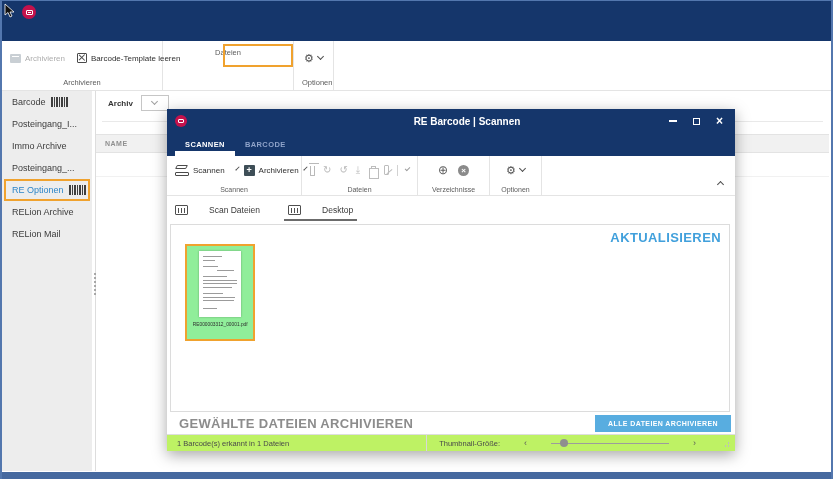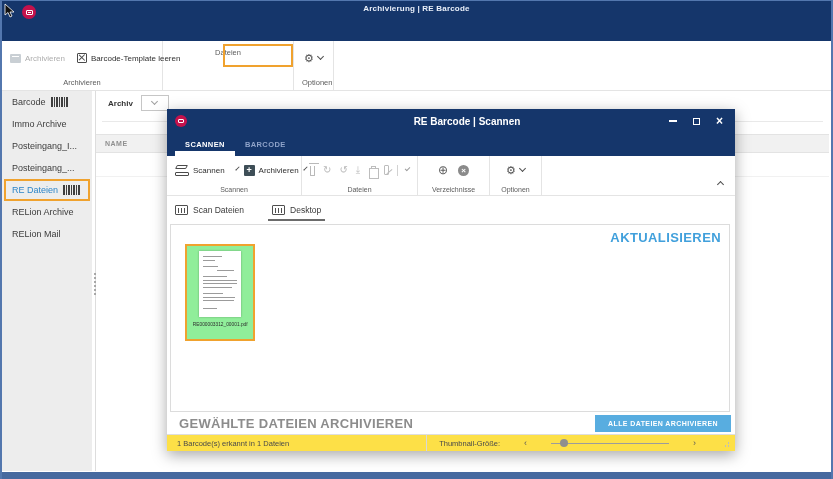--- a/index.html
+++ b/index.html
@@ -93,36 +93,36 @@
   .dlg-tabs{height:23px;background:#15366B;display:flex;padding-left:8px;}
   .dlg-tab{position:relative;display:flex;align-items:center;padding:0 10px;font-size:7.5px;font-weight:bold;letter-spacing:.4px;color:#8FA3C9;cursor:pointer;}
   .dlg-tab.active{color:#fff;}
   .dlg-tab.active::after{content:"";position:absolute;left:0;right:0;bottom:0;height:5px;background:#fff;}
   .dlg-ribbon{position:relative;height:40px;border-bottom:1px solid #E4E4E4;display:flex;background:#fff;}
   .dlg-ribbon .rgroup{padding:4px 8px 2px;}
   .dlg-ribbon .rg-items{height:20px;gap:10px;}
   .dlg-ribbon .rg-label{font-size:7px;padding-top:1px;}
   .collapse-chv{position:absolute;right:12px;bottom:8px;cursor:pointer;}
   .dlg-viewtabs{height:28px;display:flex;align-items:stretch;padding-left:8px;gap:28px;background:#fff;}
-  .vtab{position:relative;display:flex;align-items:center;gap:5px;font-size:8.5px;color:#3A3A3A;cursor:pointer;}
+  .vtab{position:relative;display:flex;align-items:center;gap:21px;font-size:8.5px;color:#3A3A3A;cursor:pointer;}
   .vtab.active::after{content:"";position:absolute;left:-4px;right:-4px;bottom:3px;height:2.5px;background:#6B6B6B;}
   .dlg-content{position:absolute;left:3px;top:115px;width:560px;height:188px;border:1px solid #DCDCDC;background:#fff;}
   .refresh-link{position:absolute;top:5px;right:8px;font-size:13px;font-weight:bold;letter-spacing:.4px;color:#41A0DC;cursor:pointer;}
   .thumb-anno{position:absolute;left:14px;top:19px;width:70px;height:97px;border:2px solid #F0A22E;}
   .thumb{width:100%;height:100%;background:#90EE9A;display:flex;flex-direction:column;align-items:center;cursor:pointer;}
   .thumb-page{margin-top:5px;width:42px;height:66px;background:#fff;box-shadow:0 0 2px rgba(0,0,0,.3);padding:5px 4px;display:flex;flex-direction:column;gap:2.5px;}
   .thumb-page i{display:block;height:1px;background:#9B9B9B;}
   .tl1{width:55%;}.tl2{width:35%;}.tl3{width:45%;margin-top:3px;}.tl4{width:90%;margin-left:40%;width:50%;}
   .tl5{width:70%;margin-top:3px;}.tl6{width:100%;}.tl7{width:100%;}.tl8{width:85%;}.tl9{width:60%;margin-top:3px;}
   .tl10{width:95%;}.tl11{width:90%;}.tl12{width:40%;margin-top:4px;}
   .thumb-name{margin-top:4px;font-size:6px;transform:scale(.8);color:#2E2E2E;white-space:nowrap;}
   .dlg-footer{position:absolute;left:0;right:0;top:303px;height:22px;display:flex;align-items:center;background:#fff;}
   .footer-heading{padding-left:12px;font-size:13px;font-weight:bold;letter-spacing:.3px;color:#8C8C8C;text-align:right;}
   .archive-all-btn{margin-left:auto;margin-right:4px;background:#58ADE0;color:#fff;border:none;font-family:inherit;font-size:7px;font-weight:bold;letter-spacing:.4px;padding:5px 13px;cursor:pointer;}
-  .dlg-status{position:absolute;left:0;right:0;bottom:0;height:17px;background:#fde047;border-top:1px solid #DEDEDE;display:flex;align-items:center;font-size:7.5px;color:#4A4A4A;}
+  .dlg-status{position:absolute;left:0;right:0;bottom:0;height:17px;background:#bef264;border-top:1px solid #DEDEDE;display:flex;align-items:center;font-size:7.5px;color:#4A4A4A;}
   .status-text{padding-left:10px;}
   .status-right{margin-left:auto;display:flex;align-items:center;gap:24px;border-left:1px solid #D8D8D8;padding-left:12px;height:100%;padding-right:6px;}
   .slider-arrow{font-size:9px;color:#5A5A5A;cursor:pointer;line-height:9px;}
   .slider-track{position:relative;width:118px;height:1px;background:#9C9C9C;cursor:pointer;}
   .slider-thumb{position:absolute;left:8%;top:-3.5px;width:8px;height:8px;border-radius:50%;background:#8F8F8F;cursor:pointer;}
   .resize-grip{position:relative;width:7px;height:7px;margin-left:2px;}
   .resize-grip i{position:absolute;width:1.5px;height:1.5px;background:#BDBDBD;}
   .resize-grip i:nth-child(1){right:0;bottom:0;}
   .resize-grip i:nth-child(2){right:0;bottom:3px;}
   .resize-grip i:nth-child(3){right:3px;bottom:0;}
@@ -135,21 +135,20 @@
 <div class="window">
 
   <svg class="cursor" width="11" height="15" viewBox="0 0 11 15">
       <path d="M1 1 L1 12 L4 9.5 L6 14 L8 13 L6 9 L10 9 Z" fill="#111" stroke="#fff" stroke-width="0.8"></path>
     </svg>
 
   <div class="topbar">
     <div class="app-logo">
         <span class="glyph"></span>
       </div>
-    <div class="titlebar-title">Archivierung | RE Barcode</div>
   </div>
 
   <div class="ribbon">
     <div class="rgroup" style="width:161px;">
       <div class="rg-items">
         <div class="rbtn disabled">
           <span class="i-archivebox"></span>
           <span>Archivieren</span>
         </div>
         <div class="rbtn">
@@ -179,30 +178,30 @@
           <i></i>
           <i></i>
           <i></i>
           <i></i>
           <i></i>
           <i></i>
           <i></i>
         </span>
     </div>
     <div class="side-item">
+      <span>Posteingang_I...</span>
+    </div>
+    <div class="side-item">
       <span>Immo Archive</span>
     </div>
     <div class="side-item">
-      <span>Posteingang_I...</span>
-    </div>
-    <div class="side-item">
       <span>Posteingang_...</span>
     </div>
     <div class="side-item selected">
-      <span>RE Dateien</span>
+      <span>RE Optionen</span>
       <span class="bars">
           <i></i>
           <i></i>
           <i></i>
           <i></i>
           <i></i>
           <i></i>
           <i></i>
         </span>
     </div>

